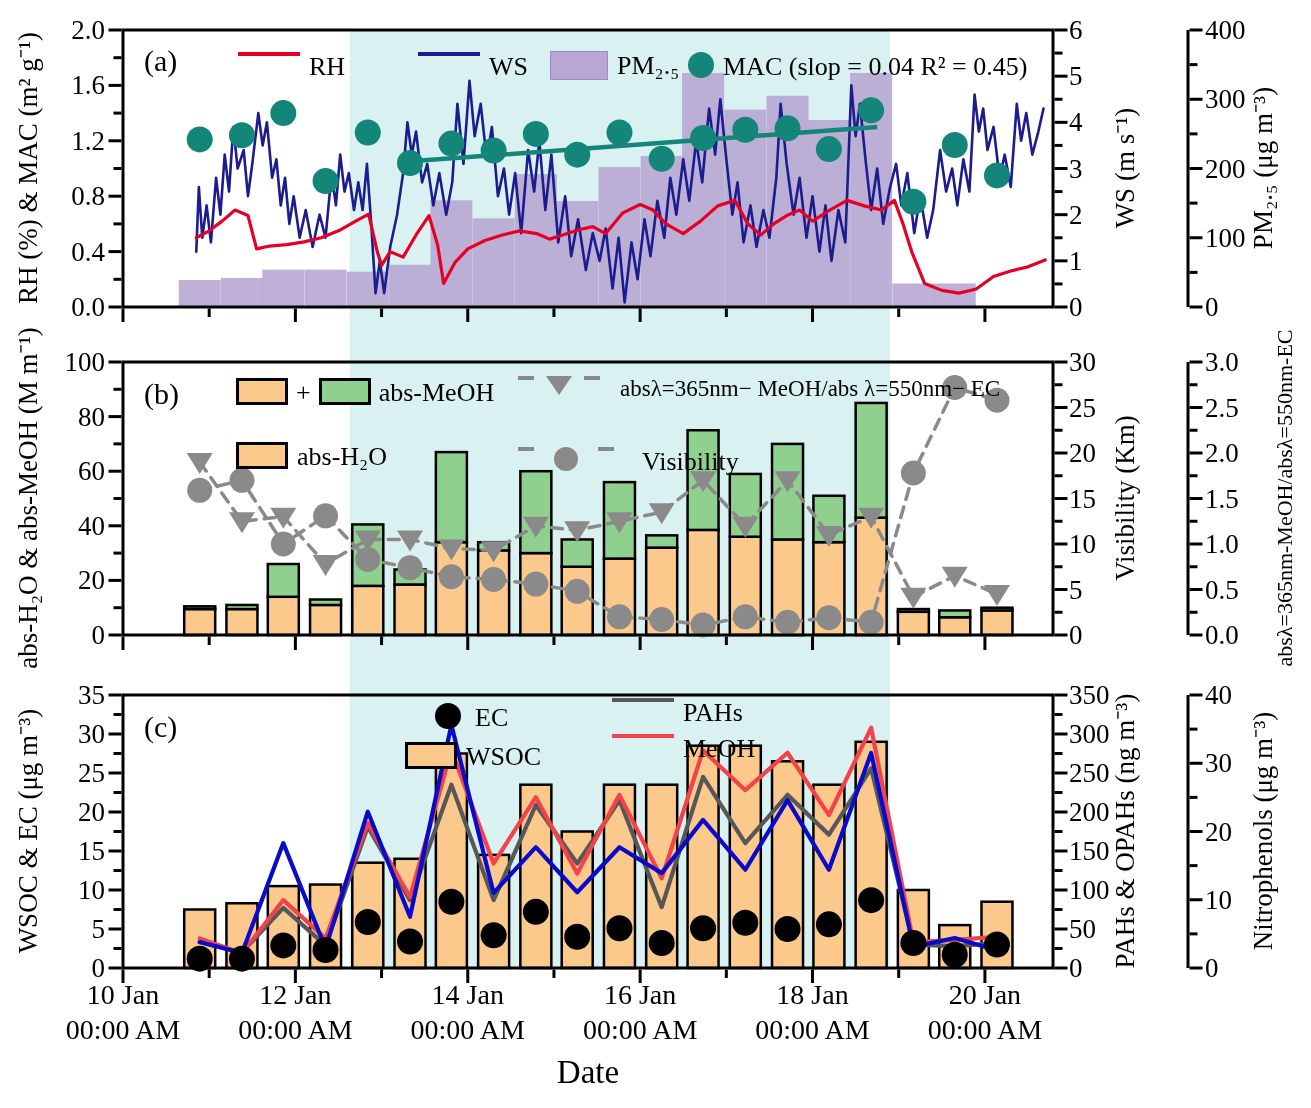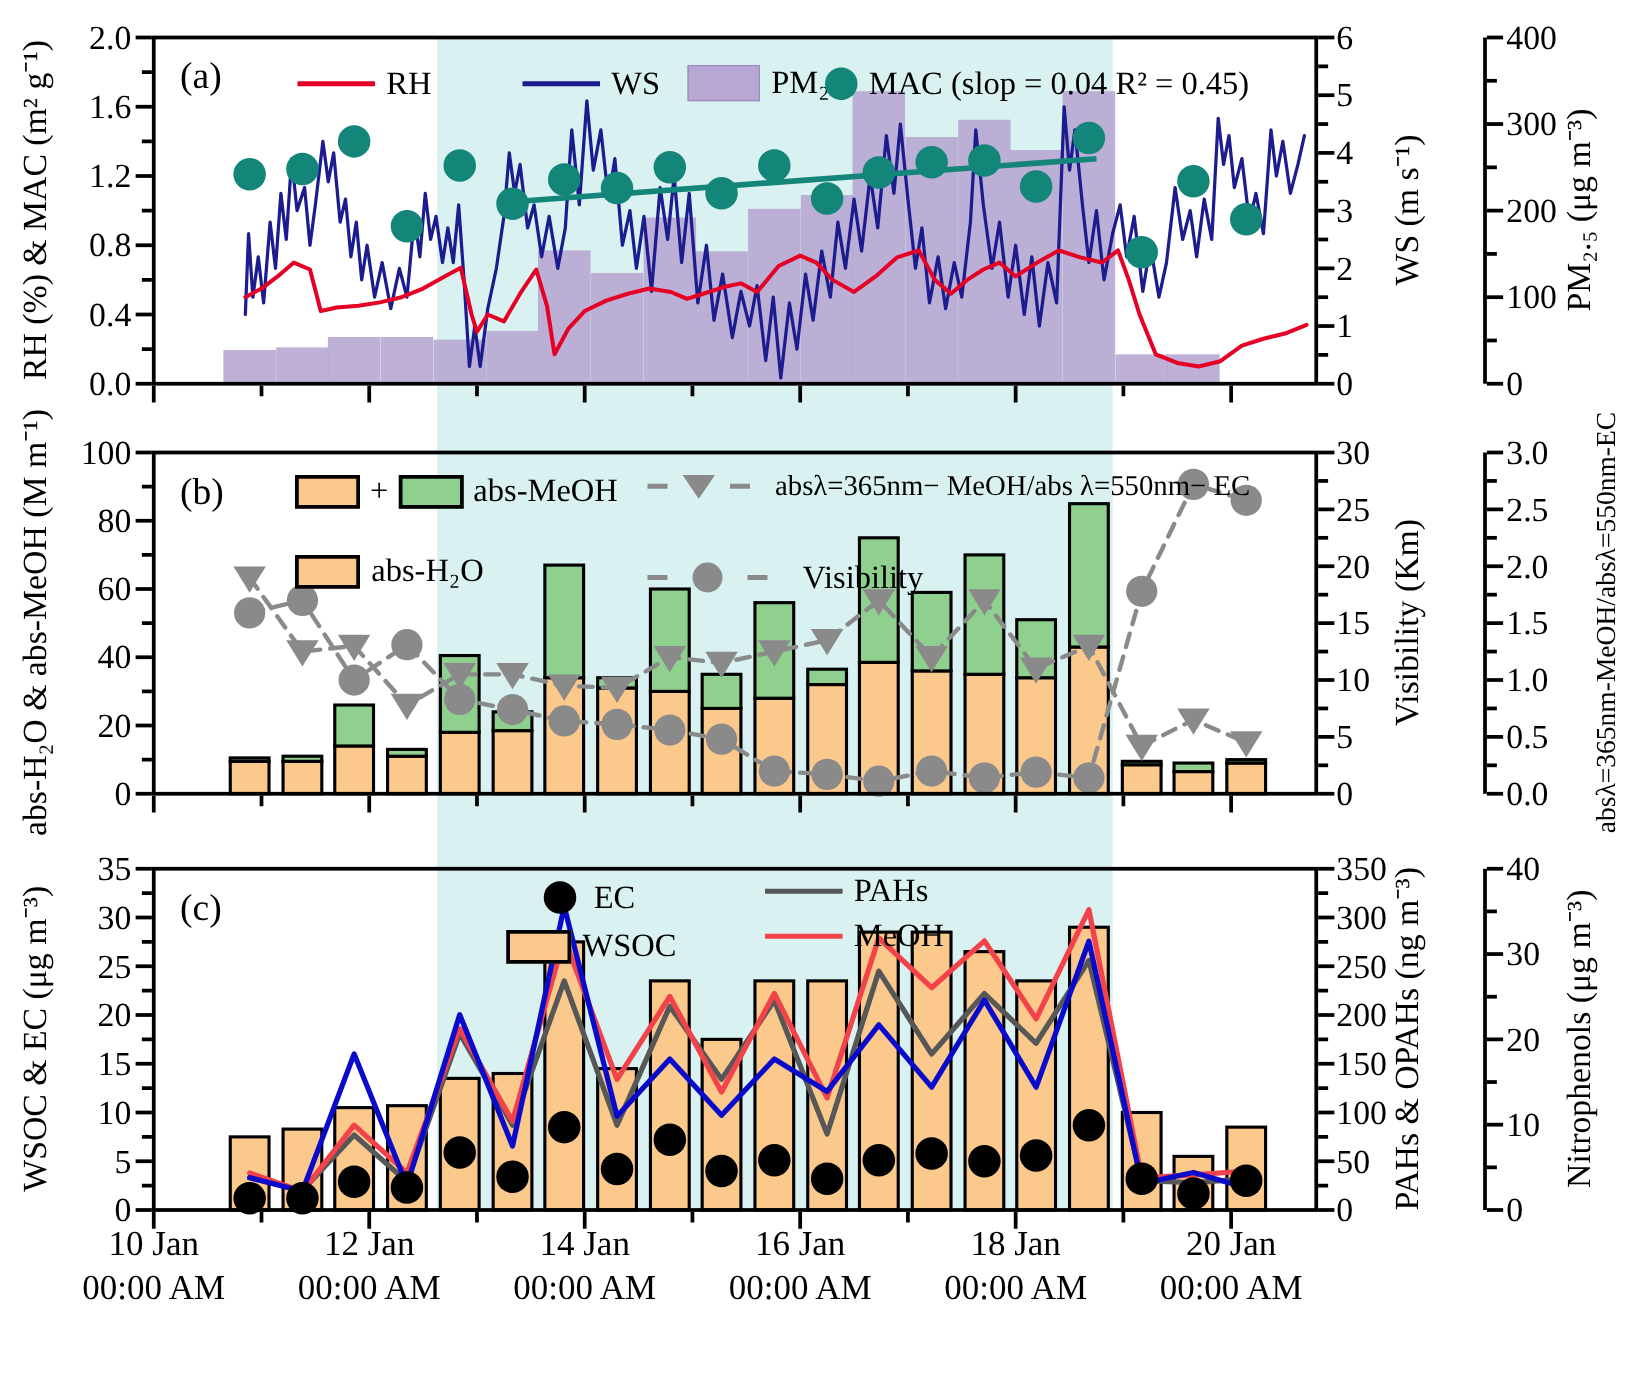--- a/index.html
+++ b/index.html
@@ -3,21 +3,21 @@
 <meta charset="utf-8">
 <style>
   html,body{margin:0;padding:0;background:#fff}
   .figure{position:relative;width:1311px;height:1108px;background:#fff;
           font-family:"Liberation Serif",serif;color:#000;overflow:hidden}
   .figure svg{position:absolute;left:0;top:0}
   .panel-letter{position:absolute;font-size:30px;font-weight:400}
   .vlabel{position:absolute;width:800px;height:34px;line-height:34px;text-align:center;
           transform:rotate(-90deg);font-size:27px;white-space:nowrap}
   .vlabel.small{font-size:22px}
-  .leg{position:absolute;display:flex;align-items:center;gap:9px;font-size:26px;white-space:nowrap}
+  .leg{position:absolute;display:flex;gap:9px;font-size:26px;white-space:nowrap}
   .leg.small{font-size:23px}
   .sw-line{width:62px;height:4px}
   .sw-box{width:52px;height:27px;border:3px solid #000;box-sizing:border-box}
   .sw-box-plain{width:58px;height:29px;border:1px solid #9b8cc2;box-sizing:border-box}
   .sw-dot{width:26px;height:26px;border-radius:50%}
   .sw-dot.sm{width:24px;height:24px}
   .sw-tri{width:0;height:0;border-left:13px solid transparent;border-right:13px solid transparent;border-top:19px solid #8a8a8a}
   .sw-seg{width:16px;height:4px}
   .xlabel{position:absolute;left:123px;top:1054px;width:930px;text-align:center;font-size:33px}
 </style>
@@ -469,21 +469,21 @@
     <span>RH</span>
   </div>
   <div class="leg" style="left:418px;top:52px">
     <span class="sw-line" style="background: rgb(28, 28, 143);"></span>
     <span>WS</span>
   </div>
   <div class="leg" style="left:550px;top:51px">
     <span class="sw-box-plain" style="background: rgb(183, 167, 210);"></span>
     <span>PM₂.₅</span>
   </div>
-  <div class="leg" style="left:660px;top:52px">
+  <div class="leg" style="left:688px;top:52px">
     <span class="sw-dot" style="background: rgb(20, 133, 121);"></span>
     <span>MAC (slop = 0.04 R² = 0.45)</span>
   </div>
 
   <div class="leg" style="left:236px;top:378px;gap:8px">
     <span class="sw-box" style="background: rgb(252, 201, 140);"></span>
     <span>+</span>
     <span class="sw-box" style="background: rgb(143, 208, 143);"></span>
     <span>abs-MeOH</span>
   </div>
@@ -514,13 +514,14 @@
   </div>
   <div class="leg" style="left:612px;top:698px">
     <span class="sw-line" style="background: rgb(87, 87, 87);"></span>
     <span>PAHs</span>
   </div>
   <div class="leg" style="left:612px;top:734px">
     <span class="sw-line" style="background: rgb(243, 67, 74);"></span>
     <span>MeOH</span>
   </div>
 
+  <div class="xlabel">Date</div>
 </div>
 
 </body></html>

